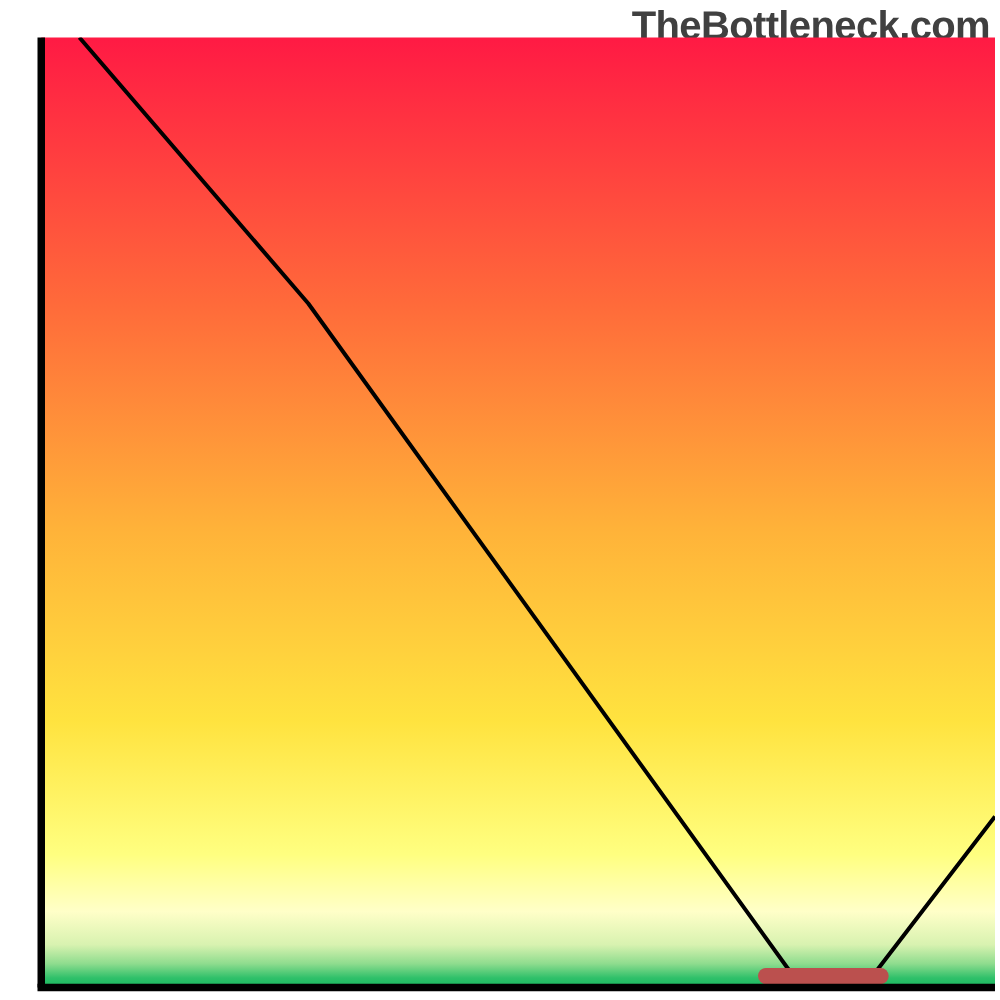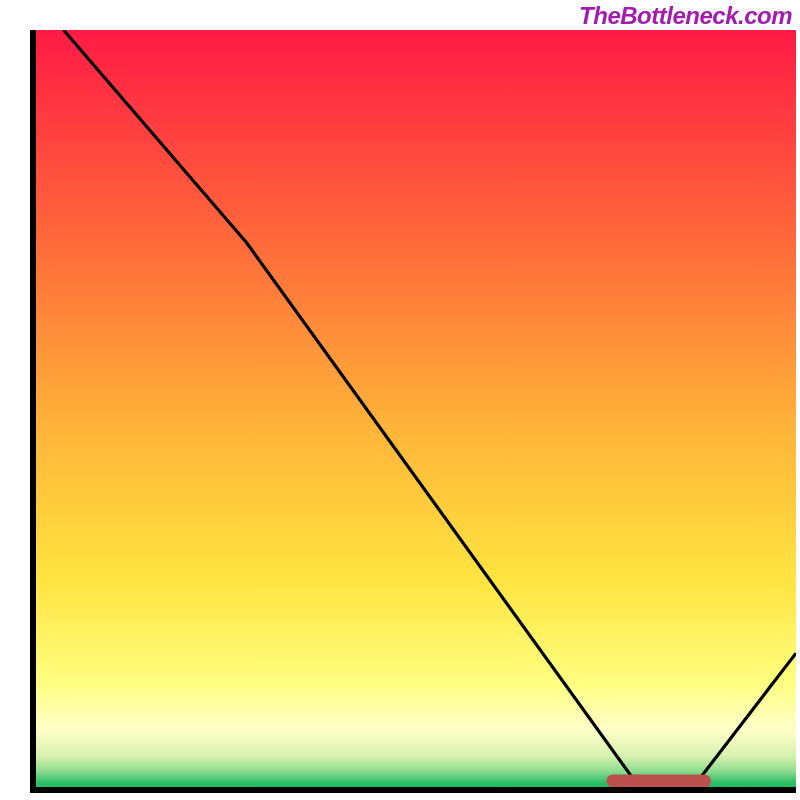--- a/index.html
+++ b/index.html
@@ -8,25 +8,24 @@
     width: 800px;
     height: 800px;
     overflow: hidden;
     background: #fff;
     font-family: Arial, Helvetica, sans-serif;
   }
   .watermark {
     position: absolute;
     top: 2px;
     right: 8px;
-    font-size: 24px;
+    font-size: 32px;
     font-weight: 600;
-    color: #a21caf;
+    color: #404040;
     letter-spacing: -0.5px;
-    font-style: italic;
   }
   svg {
     position: absolute;
     left: 0;
     top: 0;
   }
   .curve {
     fill: none;
     stroke: #000;
     stroke-width: 3.2;

